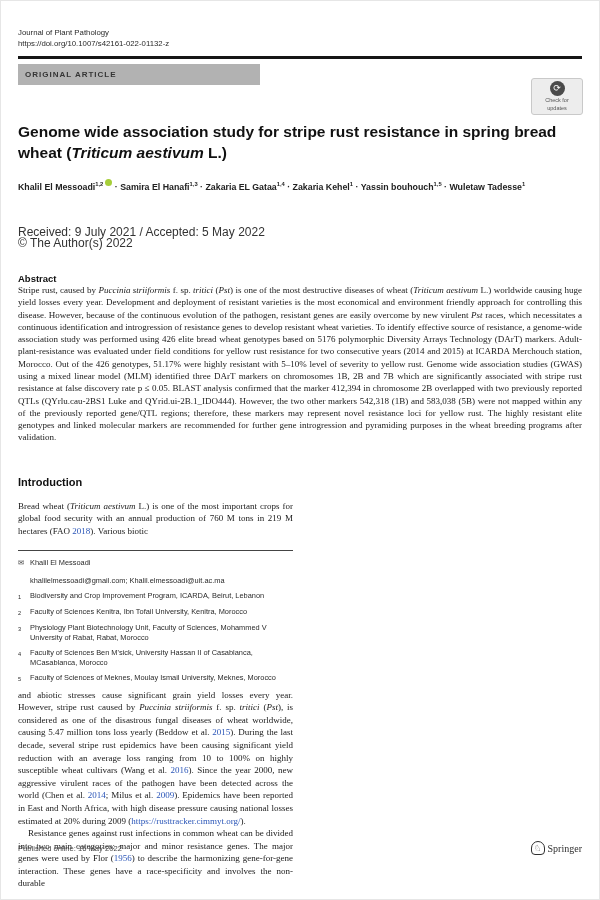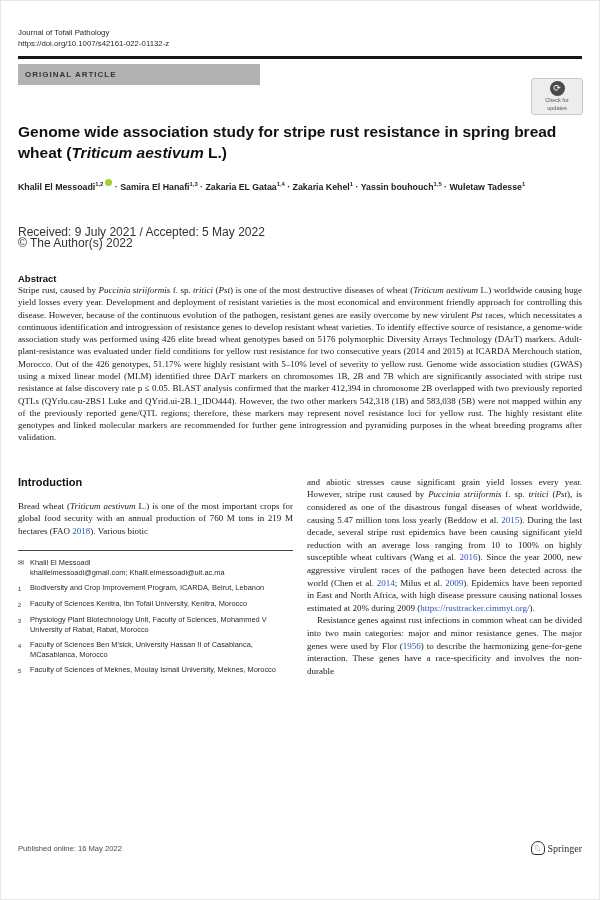--- a/index.html
+++ b/index.html
@@ -54,53 +54,53 @@
     font-family:Liberation Serif, serif;font-size:9px;
     line-height:12.3px;text-align:justify;color:#202020;width:564px;
   }
   .keywords{
     margin-top:11px;font-size:8.8px;color:#222;
     font-family:"Liberation Serif",serif;
   }
   .keywords .kw-label{font-family:"Liberation Sans",sans-serif;font-weight:bold;margin-right:6px;}
   .it{font-style:italic;}
   .lnk{color:#2b56b8;cursor:pointer;}
-  .columns{margin-top:32px;display:flex;gap:14px;}
+  .columns{margin-top:32px;display:flex;flex-direction:column;}
   .col{width:275px;}
   .intro-h{font-size:11px;font-weight:bold;color:#111;}
   .body-p{
     font-family:"Liberation Serif",serif;font-size:9px;line-height:12.6px;
     text-align:justify;color:#202020;margin:0;
   }
   .col-left .body-p{margin-top:12px;}
   .p-indent{text-indent:10px;}
   .footnotes{margin-top:12px;border-top:1.2px solid #444;padding-top:7px;}
   .fn-item{display:flex;margin-bottom:5px;font-size:7.4px;line-height:10px;color:#2a2a2a;}
   .fn-marker{width:12px;flex:0 0 12px;font-size:7.4px;color:#444;}
   .fn-num{width:12px;flex:0 0 12px;font-size:5.6px;vertical-align:super;padding-top:1px;color:#2a2a2a;}
   .fn-body{flex:1;}
-  .fn-email{margin-top:0;}
+  .fn-email{margin-top:8px;}
   .footer{
     position:absolute;top:841px;left:18px;right:18px;
     display:flex;justify-content:space-between;align-items:center;
   }
   .published{font-size:7.6px;color:#4a4a4a;filter:blur(0.3px);}
   .springer{display:flex;align-items:center;gap:3px;}
   .sp-horse{
     width:12px;height:12px;border:1px solid #2f2f2f;border-radius:50% 50% 4px 4px;
     display:flex;align-items:center;justify-content:center;font-size:8.5px;color:#2f2f2f;
   }
   .sp-word{font-family:"Liberation Serif",serif;font-size:10px;color:#2f2f2f;}
 </style>
 </head>
 <body>
 
 <div class="page">
 
-  <div class="journal-line">Journal of Tofail Pathology</div>
+  <div class="journal-line">Journal of Plant Pathology</div>
   <div class="doi-line">https://doi.org/10.1007/s42161-022-01132-z</div>
 
   <div class="top-rule"></div>
 
   <div class="banner">ORIGINAL ARTICLE</div>
 
   <div class="check-badge">
     <div class="cb-circle">
         <span class="cb-glyph">⟳</span>
       </div>

